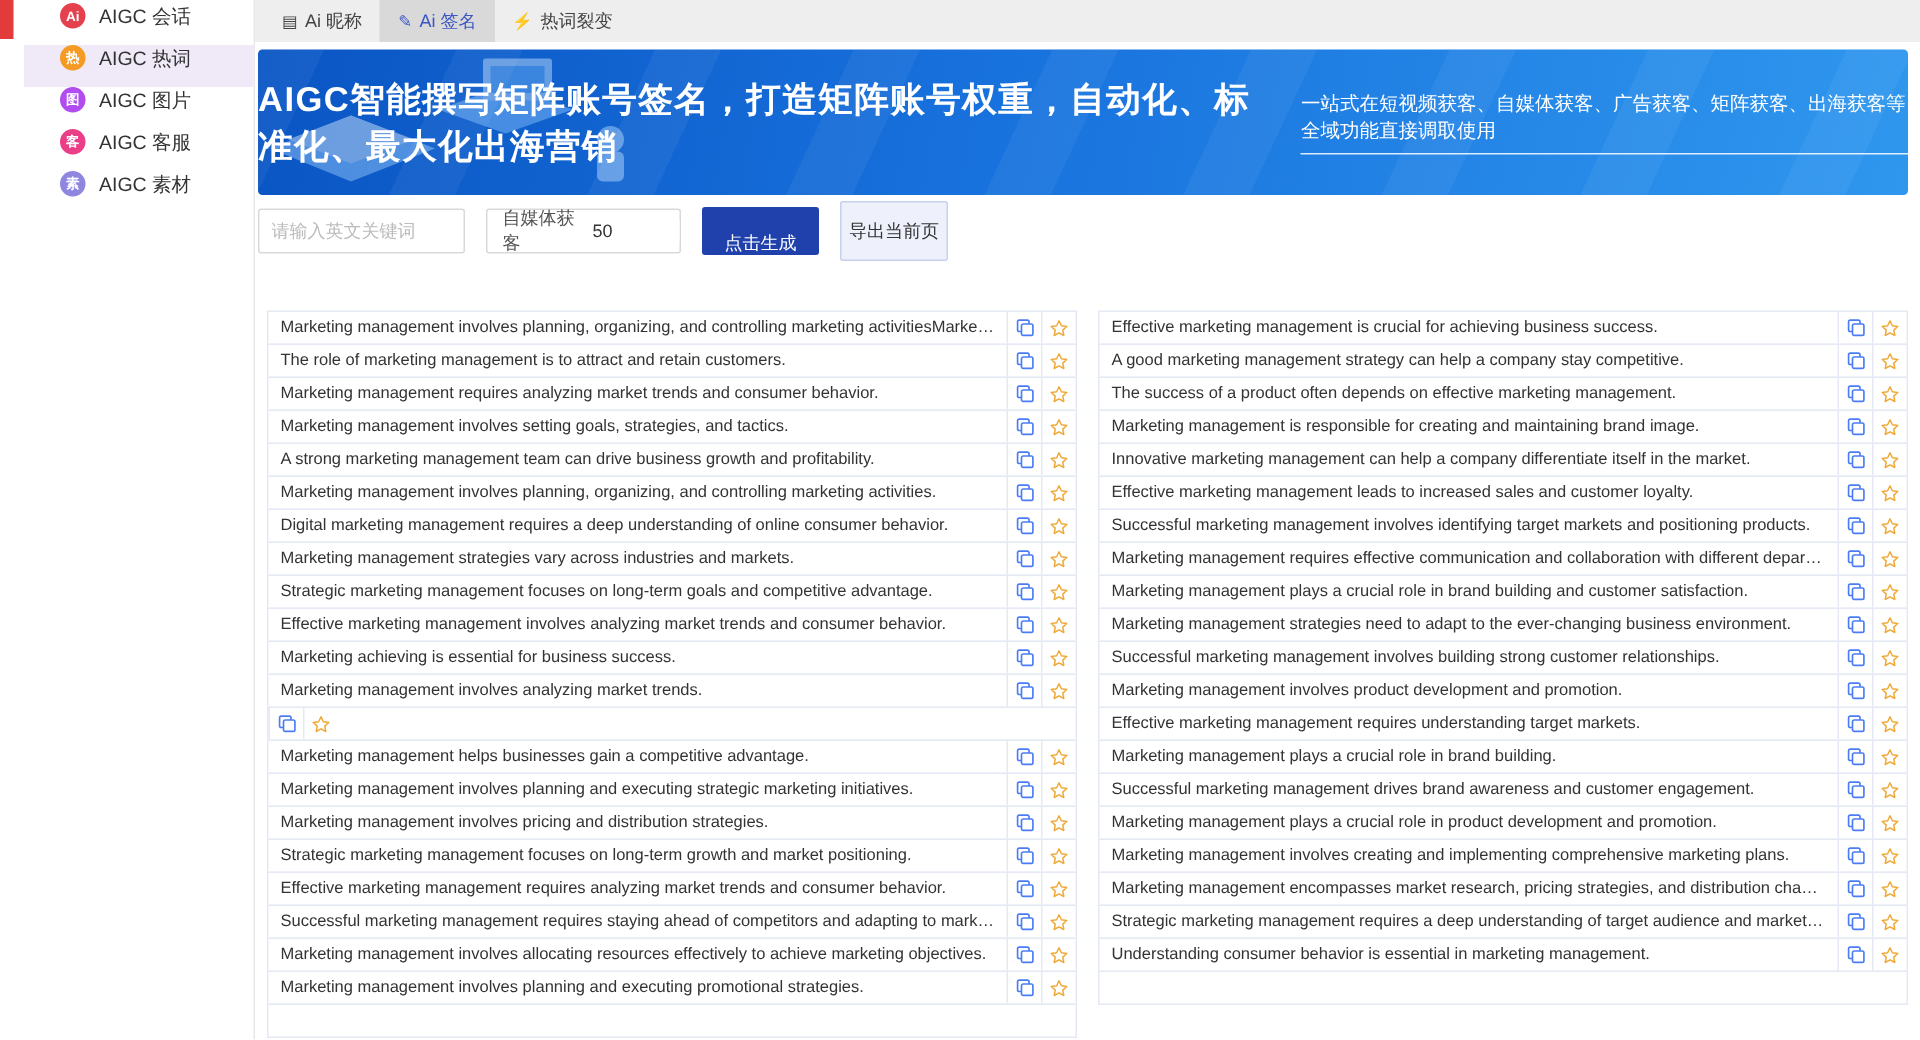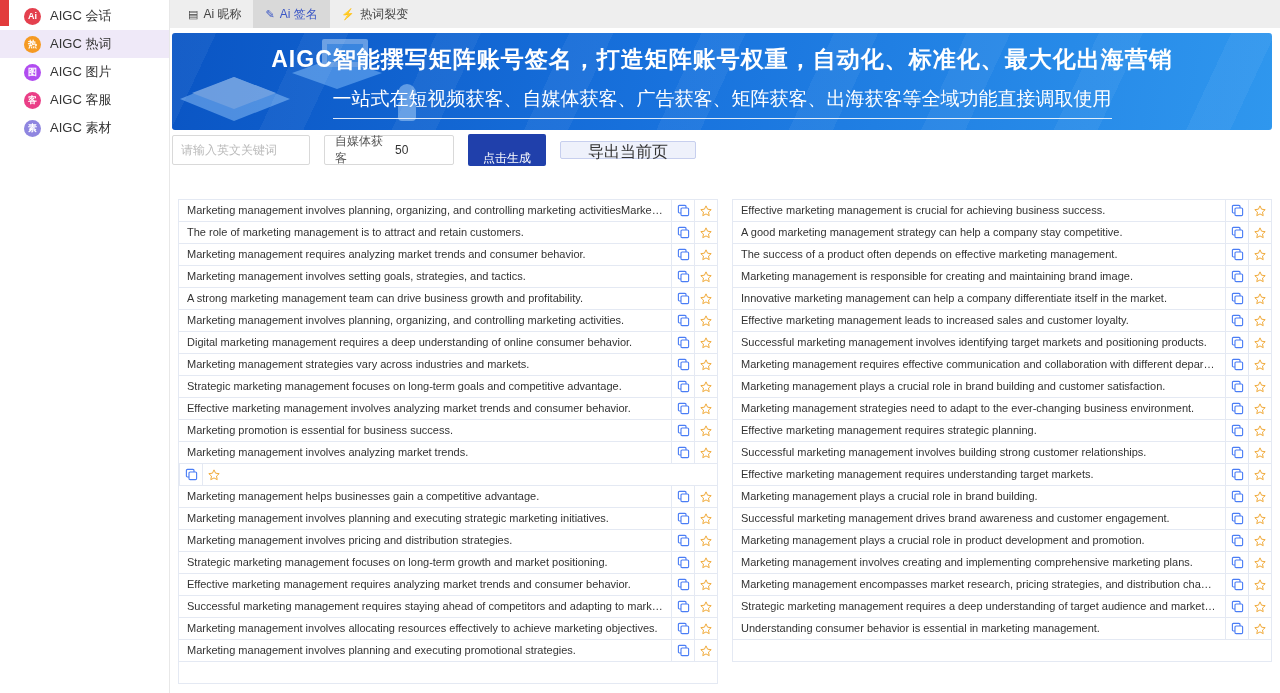--- a/index.html
+++ b/index.html
@@ -3,53 +3,53 @@
 <meta charset="utf-8">
 <style>
   * { margin:0; padding:0; box-sizing:border-box; }
   html,body { width:1280px; height:693px; overflow:hidden; }
   body { font-family:"Liberation Sans",sans-serif; background:#fff; }
   .app { display:flex; width:100%; height:100%; }
 
   
   .sidebar { width:170px; flex:none; border-right:1px solid #e8e8e8; position:relative; padding-top:2px; background:#fff; }
   .corner-ribbon { position:absolute; top:0; left:0; width:9px; height:26px; background:var(--corner-ribbon,#e23b3b); }
-  .side-item { display:flex; align-items:center; gap:9px; height:28px; padding-left:24px; font-size:13px; color:#333; cursor:pointer; }
+  .side-item { display:flex; gap:9px; height:28px; padding-left:24px; font-size:13px; color:#333; cursor:pointer;margin-left:16px; }
   .side-item.active { background:var(--sidebar-active-bg,#efe9f8); }
   .side-icon { width:17px; height:17px; border-radius:50%; color:#fff; font-size:9px; font-weight:bold;
                display:flex; align-items:center; justify-content:center; flex:none; }
   .side-label { white-space:nowrap; }
 
   
   .main { flex:1; display:flex; flex-direction:column; min-width:0; }
   .tabbar { height:28px; flex:none; background:#eeeeee; display:flex; align-items:stretch; padding-left:6px; }
   .tab { display:flex; align-items:center; gap:5px; padding:0 12px; font-size:12px; color:#444; cursor:pointer; }
   .tab.active { background:#d9d9d9; color:var(--active-tab-text,#3a56c5); }
   .tab-icon { font-size:11px; }
 
   .content { flex:1; padding:5px 8px 0 2px; min-width:0; }
 
   
   .hero { height:97px; border-radius:3px; position:relative; overflow:hidden; color:#fff;
-          display:flex; flex-direction:column; align-items:center; justify-content:center; gap:11px;
+          display:flex; flex-direction:row; align-items:center; justify-content:center; gap:11px;
           background:linear-gradient(100deg, var(--hero-gradient-start,#0a55c4) 0%, #1872dd 45%, var(--hero-gradient-end,#2f97ee) 100%); }
   .hero::after { content:""; position:absolute; inset:0;
           background:repeating-linear-gradient(115deg, rgba(255,255,255,.05) 0 40px, rgba(255,255,255,0) 40px 120px); pointer-events:none; }
   .hero-title { font-size:23px; font-weight:bold; letter-spacing:1px; z-index:1; }
-  .hero-sub { font-size:19px; padding-bottom:6px; border-bottom:1px solid rgba(255,255,255,.85); z-index:1; }
+  .hero-sub { font-size:13px; padding-bottom:6px; border-bottom:1px solid rgba(255,255,255,.85); z-index:1; }
   .hero-art { position:absolute; left:0; top:0; height:100%; }
 
   
   .controls { margin-top:4px; display:flex; gap:14px; align-items:center; }
   .kw-input { width:138px; height:30px; border:1px solid #d9d9d9; border-radius:2px; padding:0 8px; font-size:12px; color:#333; outline:none; }
   .kw-input::placeholder { color:#bbb; }
   .count-box { width:130px; height:30px; border:1px solid #d9d9d9; border-radius:2px; display:flex; align-items:center; font-size:12px; color:#555; padding-left:10px; background:#fff; }
   .count-input { width:58px; border:none; outline:none; text-align:left; font-size:12px; color:#333; margin-left:10px; font-family:inherit; }
   .btn-generate { height:30px; padding:16px 15px; background:var(--primary-button,#2040ab); color:#fff; border:none; border-radius:2px; font-size:12px; cursor:pointer; font-family:inherit; }
-  .btn-export { height:18px; padding:0 27px; background:#eef1fb; color:#333; border:1px solid #c7cfee; border-radius:2px; font-size:16px; cursor:pointer; font-family:inherit; }
+  .btn-export { height:40px; padding:0 5px; background:#eef1fb; color:#333; border:1px solid #c7cfee; border-radius:2px; font-size:12px; cursor:pointer; font-family:inherit; }
 
   
   .lists { margin-top:33px; display:flex; gap:14px; padding-left:6px; }
   .col { flex:1; min-width:0; }
   .row { display:flex; align-items:stretch; height:23px; border:1px solid #e4e9f3; margin-top:-1px; background:#fff; }
   .rows .row:first-child { margin-top:0; }
   .row.partial { margin-top:-1px; }
   .row-text { flex:1; min-width:0; font-size:11px; color:#333; line-height:21px; padding:0 8px;
               white-space:nowrap; overflow:hidden; text-overflow:ellipsis; }
   .row-icon-cell { width:23px; flex:none; border-left:1px solid #e4e9f3; display:flex; align-items:center; justify-content:center; cursor:pointer; }
@@ -270,21 +270,21 @@
         <path d="M9.7 4.3 V2.6 a1.1 1.1 0 0 0 -1.1 -1.1 H2.6 A1.1 1.1 0 0 0 1.5 2.6 v6 a1.1 1.1 0 0 0 1.1 1.1 h1.7" fill="none" stroke="currentColor" stroke-width="1.2"></path>
       </svg>
     </div>
     <div class="row-icon-cell fav">
       <svg width="14" height="14" viewBox="0 0 24 24">
         <path d="M12 3.2l2.7 5.7 6.2.8-4.6 4.2 1.2 6.1L12 17l-5.5 3 1.2-6.1L3.1 9.7l6.2-.8z" fill="none" stroke="currentColor" stroke-width="1.7" stroke-linejoin="round"></path>
       </svg>
     </div>
   </div>
               <div class="row">
-    <div class="row-text">Marketing promotion is essential for business success.</div>
+    <div class="row-text">Marketing achieving is essential for business success.</div>
     <div class="row-icon-cell copy">
       <svg width="13" height="13" viewBox="0 0 14 14">
         <rect x="4.3" y="4.3" width="8.2" height="8.2" rx="1.2" fill="none" stroke="currentColor" stroke-width="1.2"></rect>
         <path d="M9.7 4.3 V2.6 a1.1 1.1 0 0 0 -1.1 -1.1 H2.6 A1.1 1.1 0 0 0 1.5 2.6 v6 a1.1 1.1 0 0 0 1.1 1.1 h1.7" fill="none" stroke="currentColor" stroke-width="1.2"></path>
       </svg>
     </div>
     <div class="row-icon-cell fav">
       <svg width="14" height="14" viewBox="0 0 24 24">
         <path d="M12 3.2l2.7 5.7 6.2.8-4.6 4.2 1.2 6.1L12 17l-5.5 3 1.2-6.1L3.1 9.7l6.2-.8z" fill="none" stroke="currentColor" stroke-width="1.7" stroke-linejoin="round"></path>
       </svg>
@@ -568,35 +568,35 @@
         <path d="M9.7 4.3 V2.6 a1.1 1.1 0 0 0 -1.1 -1.1 H2.6 A1.1 1.1 0 0 0 1.5 2.6 v6 a1.1 1.1 0 0 0 1.1 1.1 h1.7" fill="none" stroke="currentColor" stroke-width="1.2"></path>
       </svg>
     </div>
     <div class="row-icon-cell fav">
       <svg width="14" height="14" viewBox="0 0 24 24">
         <path d="M12 3.2l2.7 5.7 6.2.8-4.6 4.2 1.2 6.1L12 17l-5.5 3 1.2-6.1L3.1 9.7l6.2-.8z" fill="none" stroke="currentColor" stroke-width="1.7" stroke-linejoin="round"></path>
       </svg>
     </div>
   </div>
               <div class="row">
-    <div class="row-text">Effective marketing management requires strategic planning.</div>
-    <div class="row-icon-cell copy">
-      <svg width="13" height="13" viewBox="0 0 14 14">
-        <rect x="4.3" y="4.3" width="8.2" height="8.2" rx="1.2" fill="none" stroke="currentColor" stroke-width="1.2"></rect>
-        <path d="M9.7 4.3 V2.6 a1.1 1.1 0 0 0 -1.1 -1.1 H2.6 A1.1 1.1 0 0 0 1.5 2.6 v6 a1.1 1.1 0 0 0 1.1 1.1 h1.7" fill="none" stroke="currentColor" stroke-width="1.2"></path>
-      </svg>
-    </div>
-    <div class="row-icon-cell fav">
-      <svg width="14" height="14" viewBox="0 0 24 24">
-        <path d="M12 3.2l2.7 5.7 6.2.8-4.6 4.2 1.2 6.1L12 17l-5.5 3 1.2-6.1L3.1 9.7l6.2-.8z" fill="none" stroke="currentColor" stroke-width="1.7" stroke-linejoin="round"></path>
-      </svg>
-    </div>
-  </div>
-              <div class="row">
     <div class="row-text">Successful marketing management involves building strong customer relationships.</div>
+    <div class="row-icon-cell copy">
+      <svg width="13" height="13" viewBox="0 0 14 14">
+        <rect x="4.3" y="4.3" width="8.2" height="8.2" rx="1.2" fill="none" stroke="currentColor" stroke-width="1.2"></rect>
+        <path d="M9.7 4.3 V2.6 a1.1 1.1 0 0 0 -1.1 -1.1 H2.6 A1.1 1.1 0 0 0 1.5 2.6 v6 a1.1 1.1 0 0 0 1.1 1.1 h1.7" fill="none" stroke="currentColor" stroke-width="1.2"></path>
+      </svg>
+    </div>
+    <div class="row-icon-cell fav">
+      <svg width="14" height="14" viewBox="0 0 24 24">
+        <path d="M12 3.2l2.7 5.7 6.2.8-4.6 4.2 1.2 6.1L12 17l-5.5 3 1.2-6.1L3.1 9.7l6.2-.8z" fill="none" stroke="currentColor" stroke-width="1.7" stroke-linejoin="round"></path>
+      </svg>
+    </div>
+  </div>
+              <div class="row">
+    <div class="row-text">Marketing management involves product development and promotion.</div>
     <div class="row-icon-cell copy">
       <svg width="13" height="13" viewBox="0 0 14 14">
         <rect x="4.3" y="4.3" width="8.2" height="8.2" rx="1.2" fill="none" stroke="currentColor" stroke-width="1.2"></rect>
         <path d="M9.7 4.3 V2.6 a1.1 1.1 0 0 0 -1.1 -1.1 H2.6 A1.1 1.1 0 0 0 1.5 2.6 v6 a1.1 1.1 0 0 0 1.1 1.1 h1.7" fill="none" stroke="currentColor" stroke-width="1.2"></path>
       </svg>
     </div>
     <div class="row-icon-cell fav">
       <svg width="14" height="14" viewBox="0 0 24 24">
         <path d="M12 3.2l2.7 5.7 6.2.8-4.6 4.2 1.2 6.1L12 17l-5.5 3 1.2-6.1L3.1 9.7l6.2-.8z" fill="none" stroke="currentColor" stroke-width="1.7" stroke-linejoin="round"></path>
       </svg>

